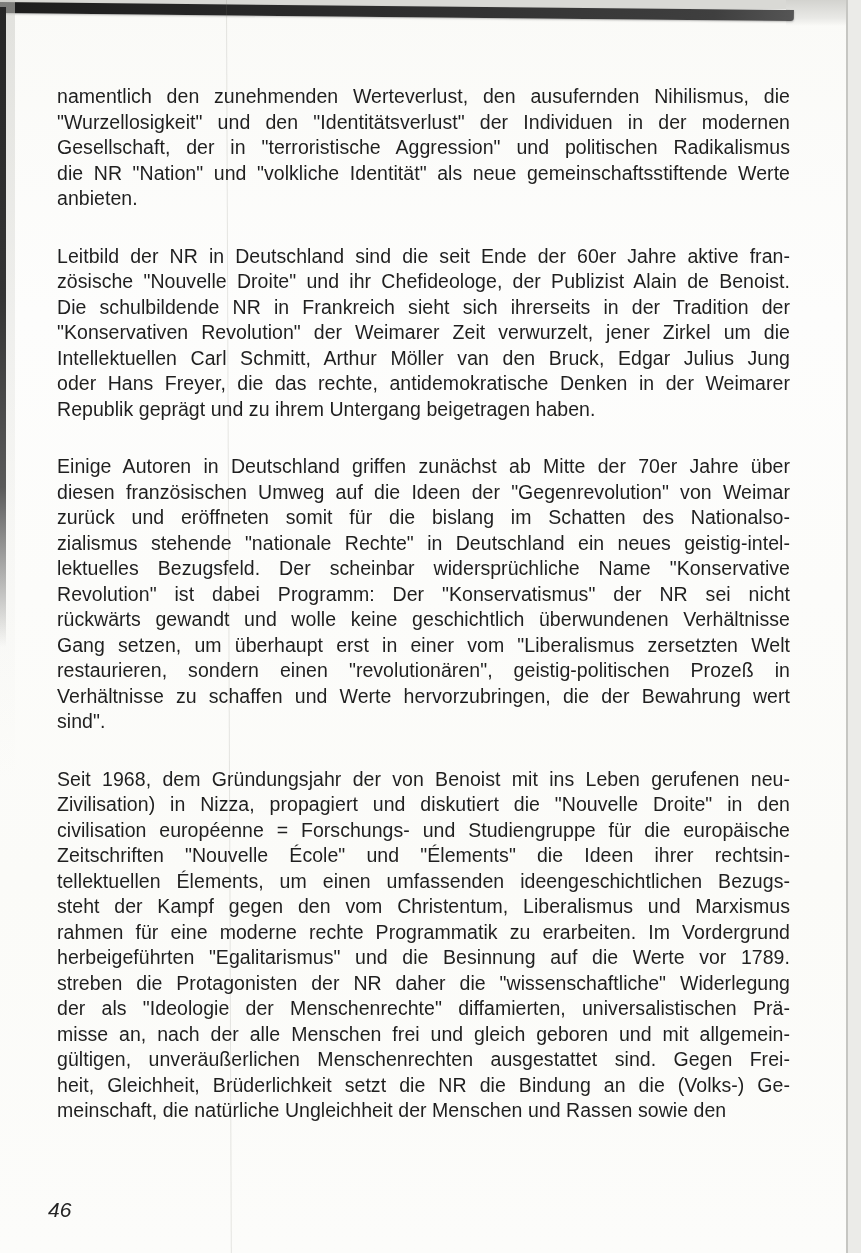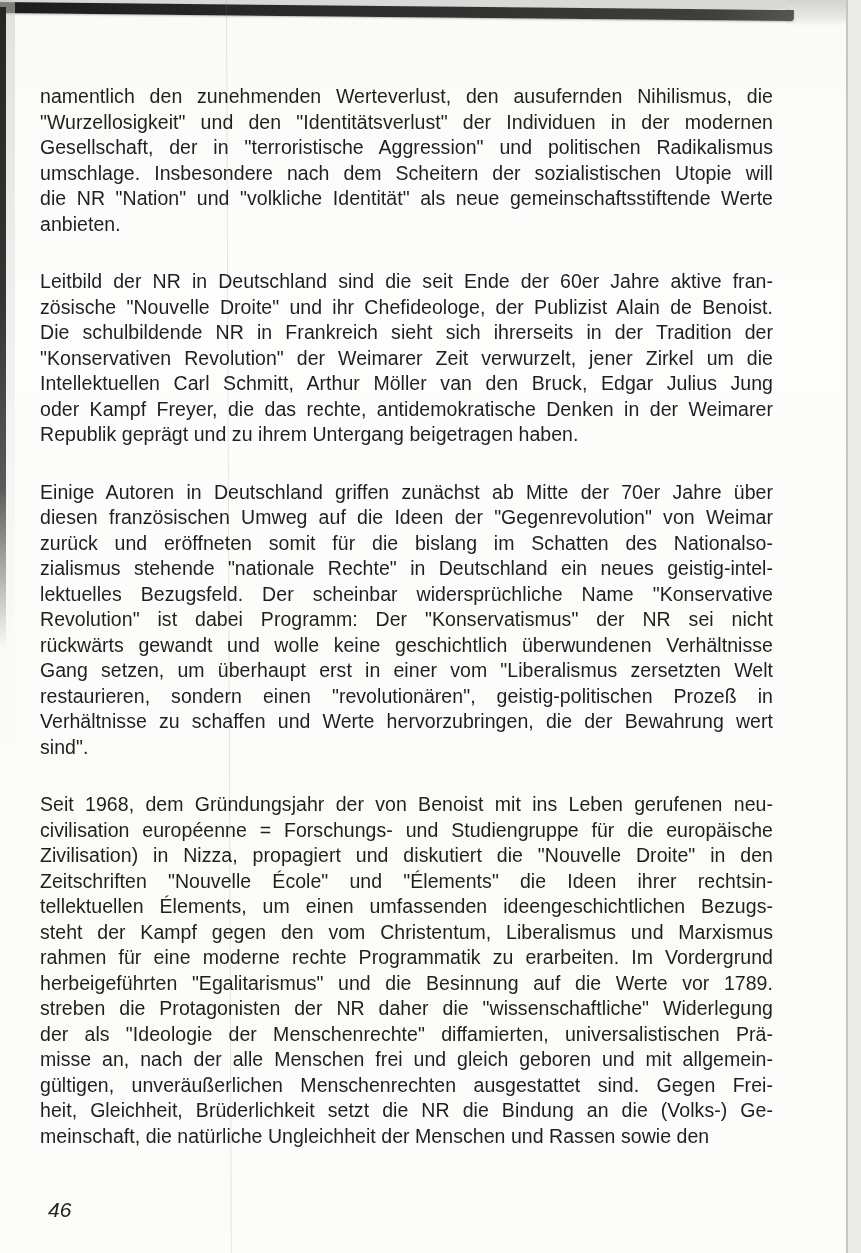--- a/index.html
+++ b/index.html
@@ -51,21 +51,21 @@
   }
   .right-shade {
     position: absolute; top: 0; left: 848px; right: 0; height: 100%;
     background: #ebebe8;
   }
 
   
   .text-block {
     position: absolute;
     top: 84px;
-    left: 40px;
+    left: 57px;
     width: 733px;
     font-size: 19.5px;
     line-height: 25.5px;
     letter-spacing: 0.05px;
   }
   .para { margin: 0 0 32px 0; }
   .para:last-child { margin-bottom: 16px; }
   .line {
     text-align: justify;
     text-align-last: justify;
@@ -97,50 +97,49 @@
   <div class="left-band"></div>
   <div class="crease"></div>
   <div class="right-line"></div>
   <div class="right-shade"></div>
 
   <div class="text-block" id="text-block">
       <div class="para">
         <div class="line">namentlich den zunehmenden Werteverlust, den ausufernden Nihilismus, die</div>
         <div class="line">"Wurzellosigkeit" und den "Identitätsverlust" der Individuen in der modernen</div>
         <div class="line">Gesellschaft, der in "terroristische Aggression" und politischen Radikalismus</div>
-        <div class="line">umschlage. Insbesondere nach dem Scheitern der sozialistischen Utopie will</div>
         <div class="line">die NR "Nation" und "volkliche Identität" als neue gemeinschaftsstiftende Werte</div>
         <div class="line last">anbieten.</div>
       </div>
       <div class="para">
         <div class="line">Leitbild der NR in Deutschland sind die seit Ende der 60er Jahre aktive fran-</div>
         <div class="line">zösische "Nouvelle Droite" und ihr Chefideologe, der Publizist Alain de Benoist.</div>
         <div class="line">Die schulbildende NR in Frankreich sieht sich ihrerseits in der Tradition der</div>
         <div class="line">"Konservativen Revolution" der Weimarer Zeit verwurzelt, jener Zirkel um die</div>
         <div class="line">Intellektuellen Carl Schmitt, Arthur Möller van den Bruck, Edgar Julius Jung</div>
-        <div class="line">oder Kampf Freyer, die das rechte, antidemokratische Denken in der Weimarer</div>
+        <div class="line">oder Hans Freyer, die das rechte, antidemokratische Denken in der Weimarer</div>
         <div class="line last">Republik geprägt und zu ihrem Untergang beigetragen haben.</div>
       </div>
       <div class="para">
         <div class="line">Einige Autoren in Deutschland griffen zunächst ab Mitte der 70er Jahre über</div>
         <div class="line">diesen französischen Umweg auf die Ideen der "Gegenrevolution" von Weimar</div>
         <div class="line">zurück und eröffneten somit für die bislang im Schatten des Nationalso-</div>
         <div class="line">zialismus stehende "nationale Rechte" in Deutschland ein neues geistig-intel-</div>
         <div class="line">lektuelles Bezugsfeld. Der scheinbar widersprüchliche Name "Konservative</div>
         <div class="line">Revolution" ist dabei Programm: Der "Konservatismus" der NR sei nicht</div>
         <div class="line">rückwärts gewandt und wolle keine geschichtlich überwundenen Verhältnisse</div>
         <div class="line">Gang setzen, um überhaupt erst in einer vom "Liberalismus zersetzten Welt</div>
         <div class="line">restaurieren, sondern einen "revolutionären", geistig-politischen Prozeß in</div>
         <div class="line">Verhältnisse zu schaffen und Werte hervorzubringen, die der Bewahrung wert</div>
         <div class="line last">sind".</div>
       </div>
       <div class="para">
         <div class="line">Seit 1968, dem Gründungsjahr der von Benoist mit ins Leben gerufenen neu-</div>
+        <div class="line">Zivilisation) in Nizza, propagiert und diskutiert die "Nouvelle Droite" in den</div>
         <div class="line">civilisation européenne = Forschungs- und Studiengruppe für die europäische</div>
-        <div class="line">Zivilisation) in Nizza, propagiert und diskutiert die "Nouvelle Droite" in den</div>
         <div class="line">Zeitschriften "Nouvelle École" und "Élements" die Ideen ihrer rechtsin-</div>
         <div class="line">tellektuellen Élements, um einen umfassenden ideengeschichtlichen Bezugs-</div>
         <div class="line">steht der Kampf gegen den vom Christentum, Liberalismus und Marxismus</div>
         <div class="line">rahmen für eine moderne rechte Programmatik zu erarbeiten. Im Vordergrund</div>
         <div class="line">herbeigeführten "Egalitarismus" und die Besinnung auf die Werte vor 1789.</div>
         <div class="line">streben die Protagonisten der NR daher die "wissenschaftliche" Widerlegung</div>
         <div class="line">der als "Ideologie der Menschenrechte" diffamierten, universalistischen Prä-</div>
         <div class="line">misse an, nach der alle Menschen frei und gleich geboren und mit allgemein-</div>
         <div class="line">gültigen, unveräußerlichen Menschenrechten ausgestattet sind. Gegen Frei-</div>
         <div class="line">heit, Gleichheit, Brüderlichkeit setzt die NR die Bindung an die (Volks-) Ge-</div>

